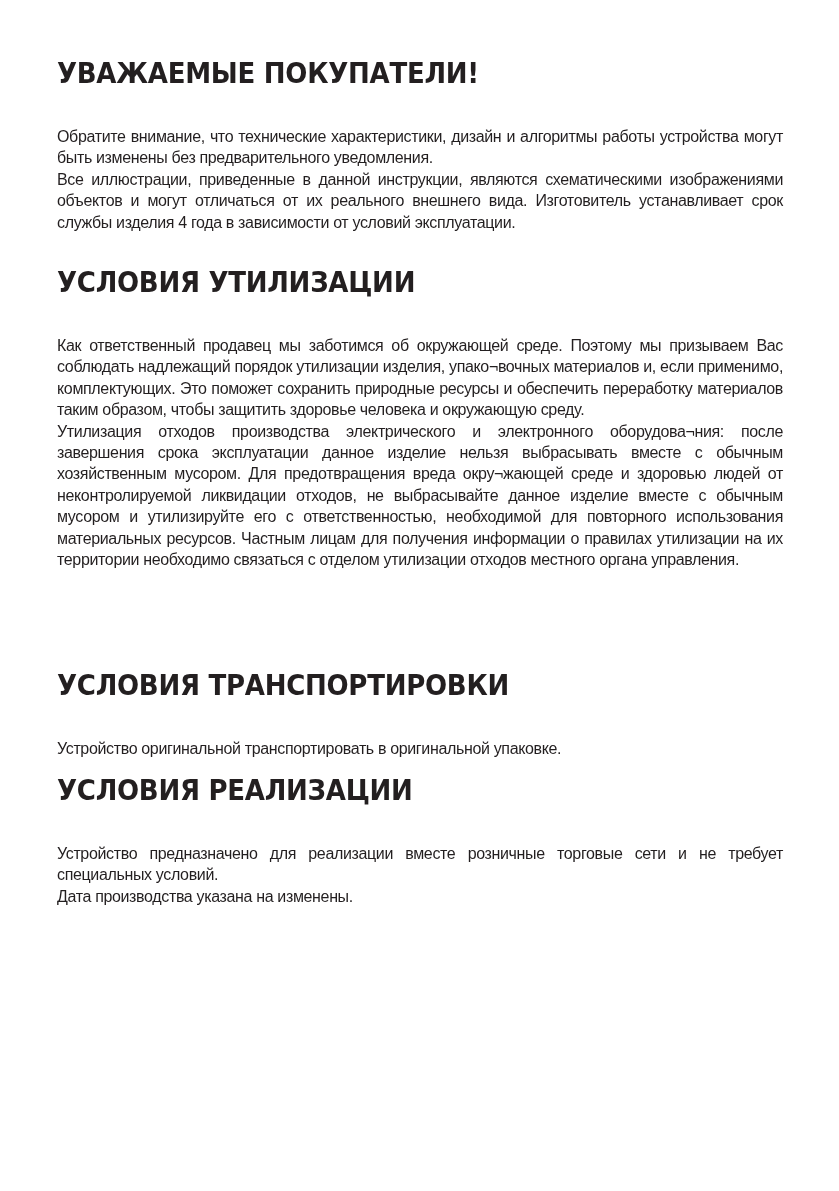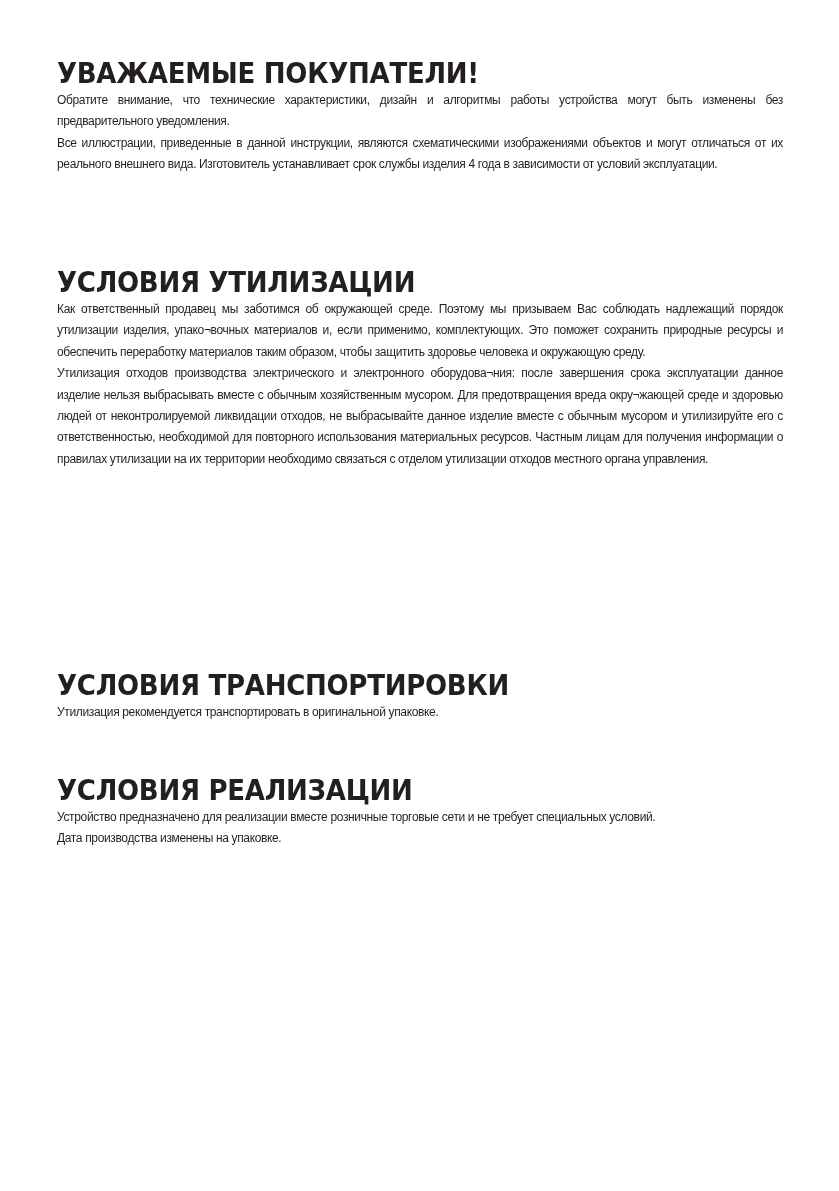--- a/index.html
+++ b/index.html
@@ -10,21 +10,21 @@
     }
     .page { position: absolute; left: 57px; top: 0; width: 726px; }
     .section { position: absolute; left: 0; width: 726px; }
     h1 {
       margin: 0; font-size: 28px; font-weight: bold; letter-spacing: -0.3px;
       line-height: 32px; color: #231f20;
       font-family: "DejaVu Sans", sans-serif;
       transform: scaleX(0.93); transform-origin: left center; white-space: nowrap;
     }
     .body-text {
-      margin-top: 0; font-size: 12px; line-height: 21.4px;
+      margin-top: 36px; font-size: 16px; line-height: 21.4px;
       text-align: justify; letter-spacing: -0.35px;
       font-family: "Liberation Sans", sans-serif;
     }
     .body-text p { margin: 0; text-align: justify; text-align-last: left; }
   </style>
 </head>
 <body>
 
 <div class="page">
 
@@ -40,25 +40,25 @@
     <h1>УСЛОВИЯ УТИЛИЗАЦИИ</h1>
     <div class="body-text">
       <p>Как ответственный продавец мы заботимся об окружающей среде. Поэтому мы призываем Вас соблюдать надлежащий порядок утилизации изделия, упако¬вочных материалов и, если применимо, комплектующих. Это поможет сохранить природные ресурсы и обеспечить переработку материалов таким образом, чтобы защитить здоровье человека и окружающую среду.</p>
       <p>Утилизация отходов производства электрического и электронного оборудова¬ния: после завершения срока эксплуатации данное изделие нельзя выбрасывать вместе с обычным хозяйственным мусором. Для предотвращения вреда окру¬жающей среде и здоровью людей от неконтролируемой ликвидации отходов, не выбрасывайте данное изделие вместе с обычным мусором и утилизируйте его с ответственностью, необходимой для повторного использования материальных ресурсов. Частным лицам для получения информации о правилах утилизации на их территории необходимо связаться с отделом утилизации отходов местного органа управления.</p>
     </div>
   </div>
 
   <div class="section" style="top:670px;">
     <h1>УСЛОВИЯ ТРАНСПОРТИРОВКИ</h1>
     <div class="body-text">
-      <p>Утилизация рекомендуется транспортировать в оригинальной упаковке.</p>
+      <p>Устройство оригинальной транспортировать в оригинальной упаковке.</p>
     </div>
   </div>
 
   <div class="section" style="top:775px;">
     <h1>УСЛОВИЯ РЕАЛИЗАЦИИ</h1>
     <div class="body-text">
       <p>Устройство предназначено для реализации вместе розничные торговые сети и не требует специальных условий.</p>
-      <p>Дата производства изменены на упаковке.</p>
+      <p>Дата производства указана на изменены.</p>
     </div>
   </div>
 
 </div>
 
 </body></html>

